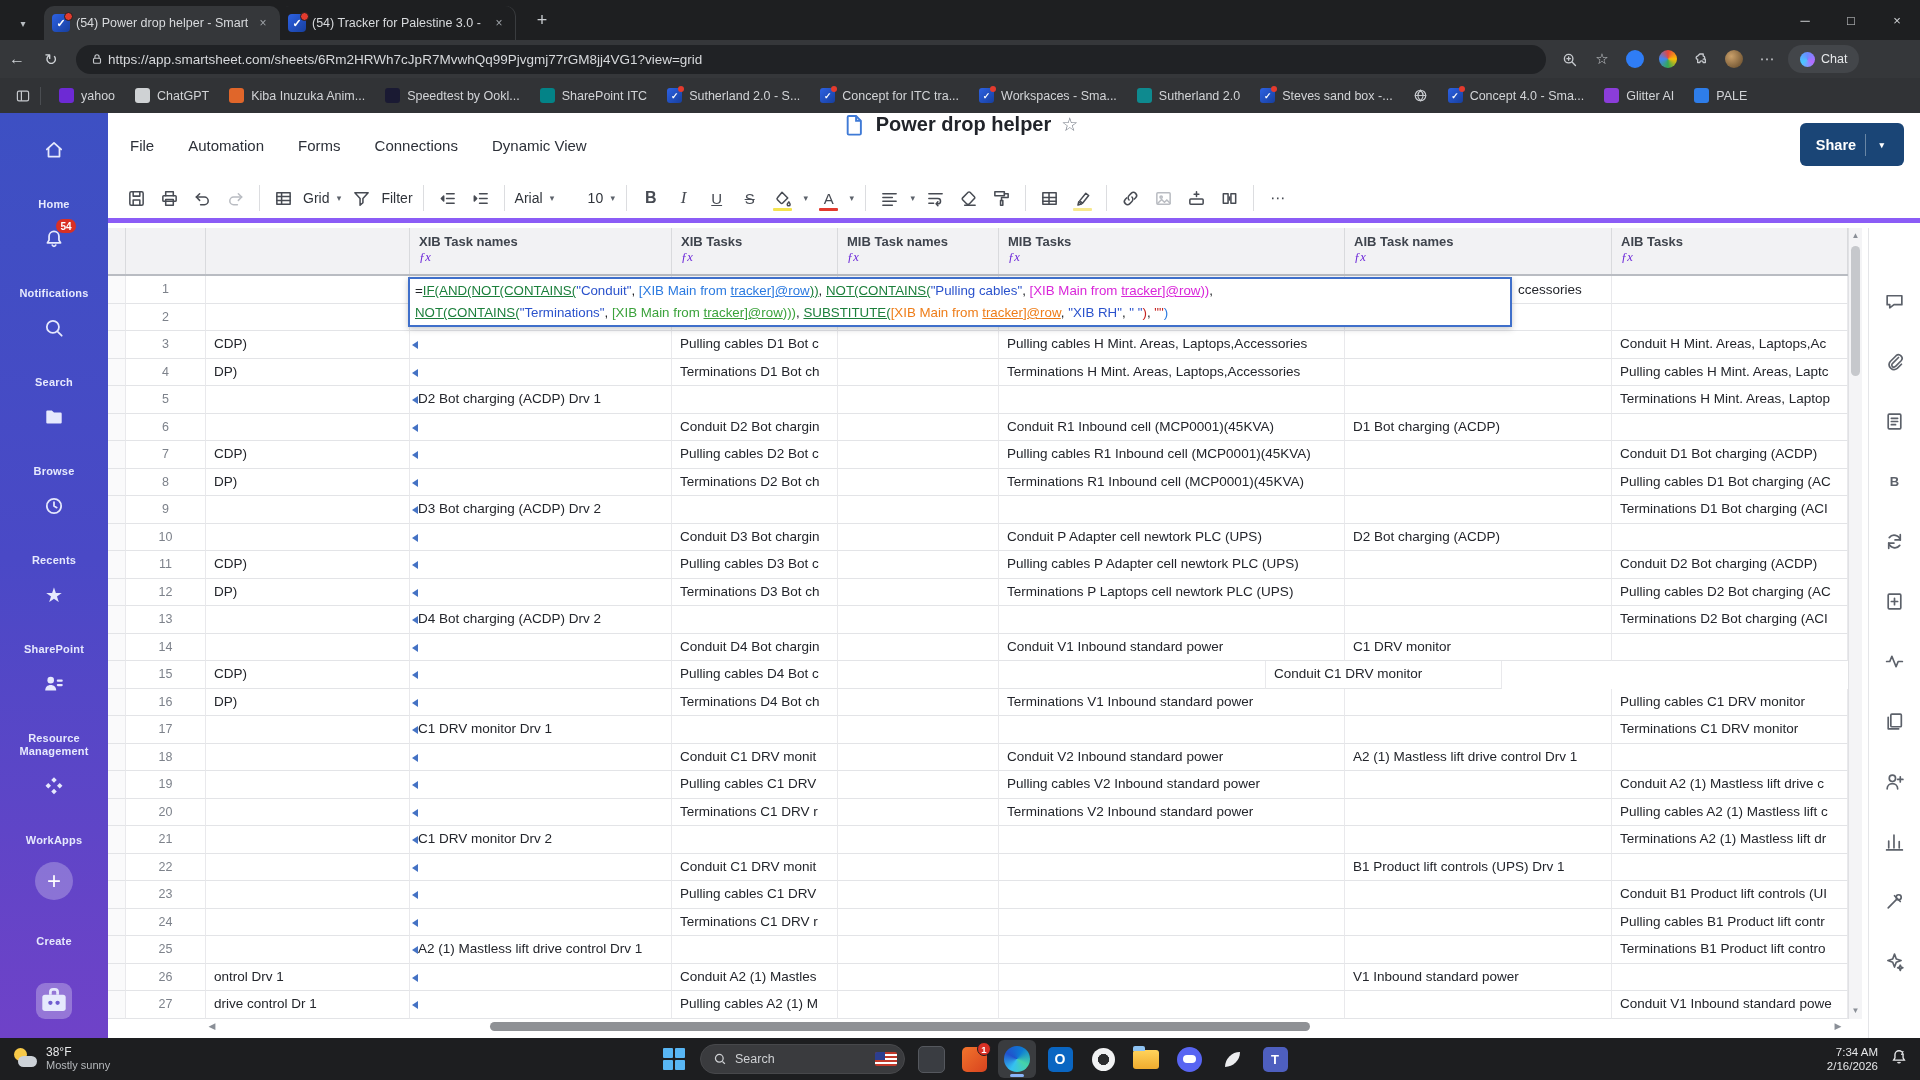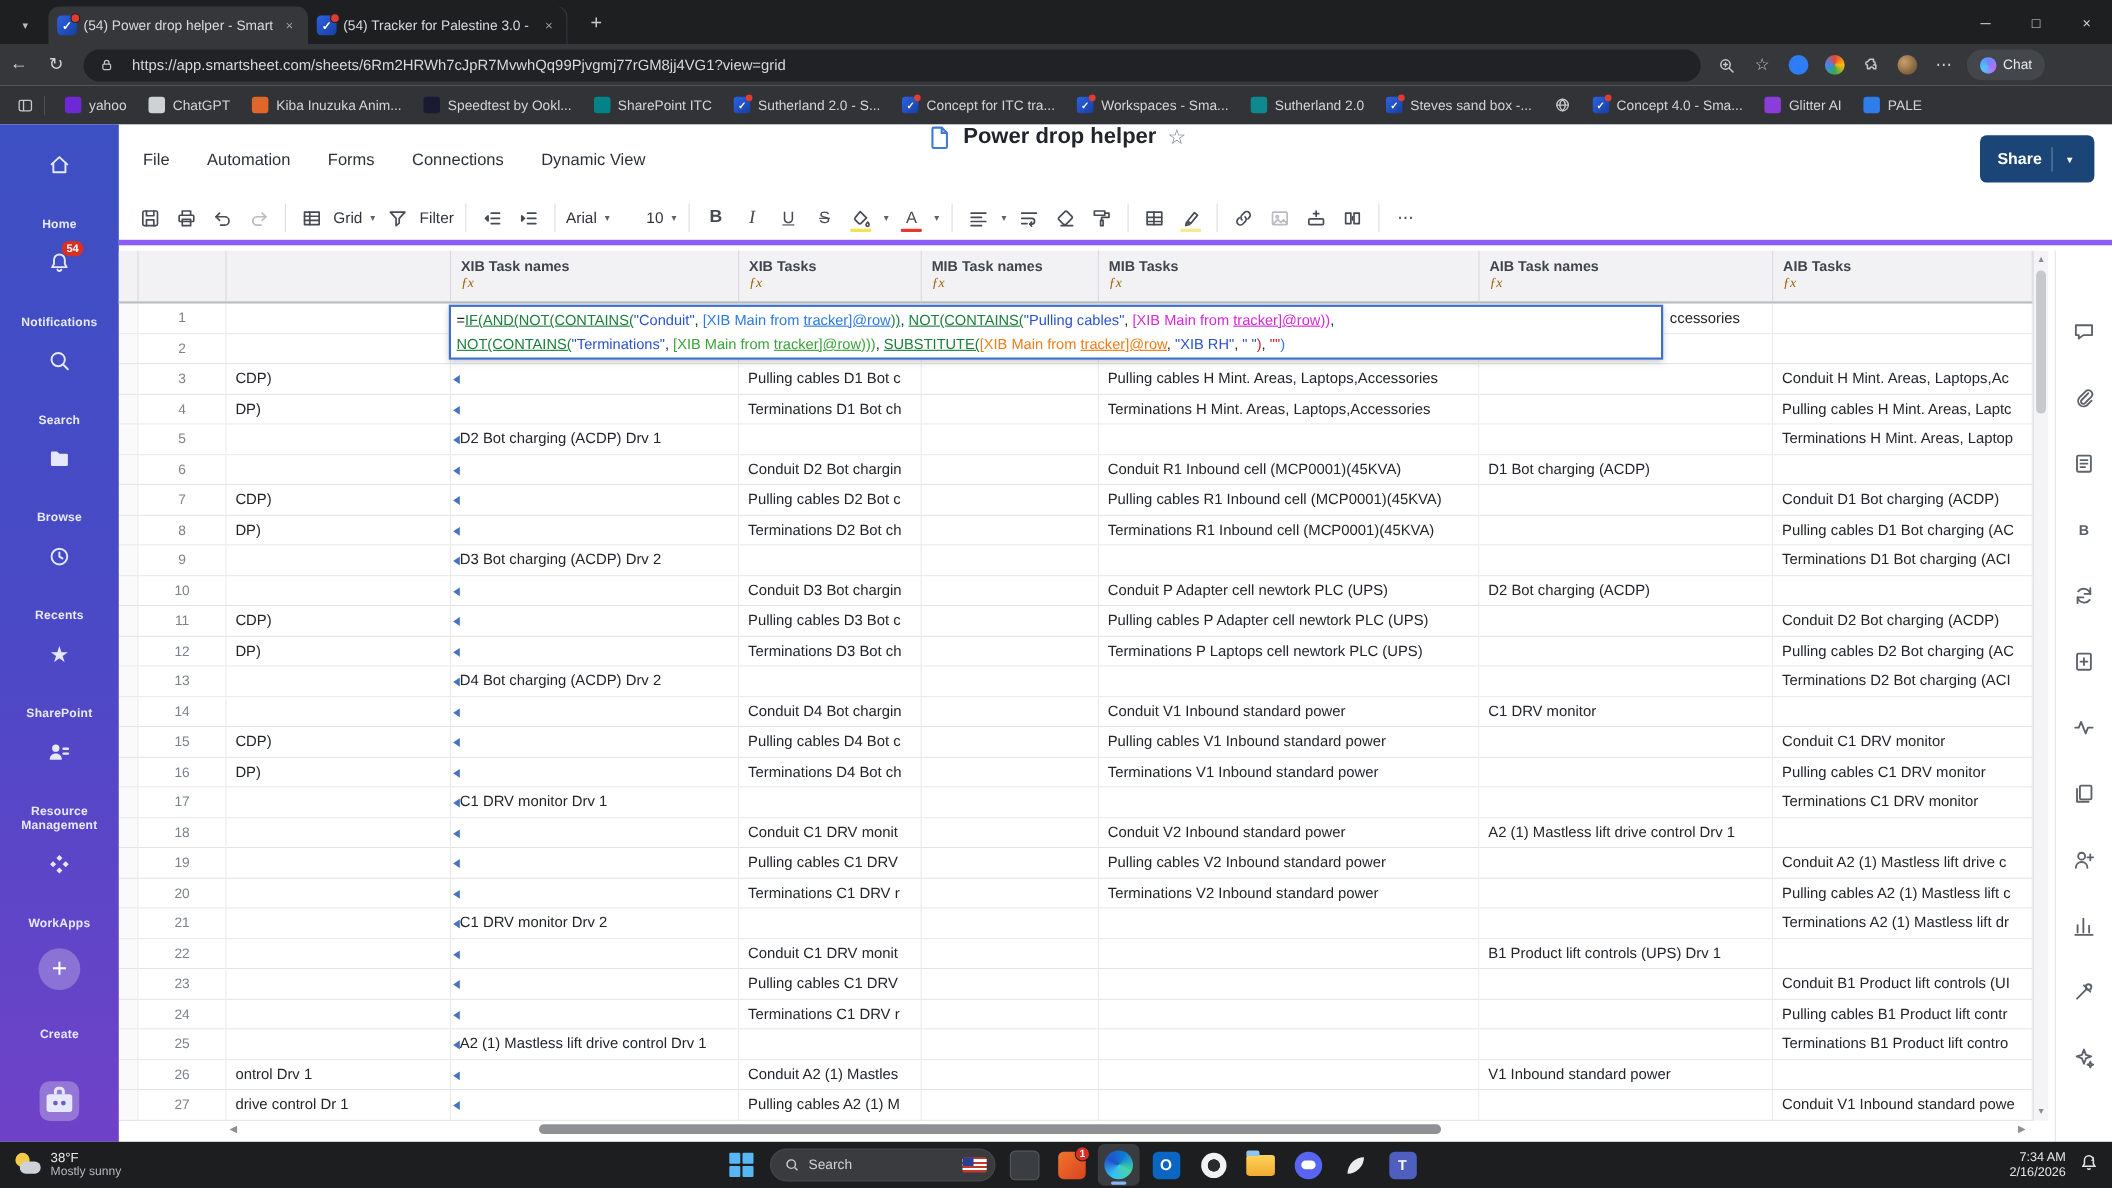--- a/index.html
+++ b/index.html
@@ -15,21 +15,21 @@
   .ssfav{width:18px;height:18px;border-radius:4px;background:linear-gradient(135deg,#2d62e4,#173f9e);color:#fff;font-size:11px;font-weight:bold;display:flex;align-items:center;justify-content:center;position:relative;flex:0 0 auto;}
   .ssfav::after{content:"";position:absolute;top:-2px;right:-3px;width:7px;height:7px;border-radius:50%;background:#e33b2e;border:1px solid #1e1f21;}
   .tab-title{flex:1;overflow:hidden;white-space:nowrap;margin:0 6px;}
   .tab-close{width:18px;height:18px;color:#9fa3a8;font-size:12px;text-align:center;line-height:18px;border-radius:4px;}
   .newtab{color:#c9ccd0;font-size:18px;margin-left:12px;width:28px;text-align:center;}
   #wincontrols{margin-left:auto;display:flex;height:40px;}
   .wc{width:46px;display:flex;align-items:center;justify-content:center;color:#d2d4d7;font-size:13px;}
 
   #addressrow{position:absolute;top:40px;height:38px;width:1920px;background:#35373a;display:flex;align-items:center;}
   .navbtn{color:#cfd2d6;font-size:16px;width:34px;text-align:center;}
-  #urlpill{height:29px;width:1470px;margin-left:8px;background:#202225;border-radius:15px;display:flex;align-items:center;padding:0 14px;color:#d7d9dc;font-size:13.5px;gap:16px;box-sizing:border-box;}
+  #urlpill{height:29px;width:1470px;margin-left:8px;background:#202225;border-radius:15px;display:flex;align-items:center;padding:0 14px;color:#d7d9dc;font-size:13.5px;gap:4px;box-sizing:border-box;}
   #urlpill svg{width:14px;height:14px;flex:0 0 auto;color:#c3c6ca;}
   #url{white-space:nowrap;overflow:hidden;}
   #addricons{display:flex;align-items:center;gap:11px;margin-left:12px;color:#c6c9cd;}
   .aicon{width:22px;height:22px;display:flex;align-items:center;justify-content:center;font-size:15px;}
   .aicon svg{width:17px;height:17px;}
   .dot{width:18px;height:18px;border-radius:50%;}
   #chatbtn{margin-left:10px;height:28px;border-radius:14px;background:#43464a;display:flex;align-items:center;padding:0 12px;gap:6px;color:#e8eaec;font-size:12.5px;}
 
   #bookmarksbar{position:absolute;top:78px;height:35px;width:1920px;background:#313336;display:flex;align-items:center;padding-left:10px;box-sizing:border-box;}
   .bmtgl{color:#c6c9cd;width:26px;display:flex;justify-content:center;}
@@ -75,21 +75,21 @@
   .ubar{position:absolute;bottom:3px;left:7px;right:7px;height:3px;border-radius:1px;}
   .gB{font-weight:800;font-size:16px;} .gI{font-style:italic;font-family:"Liberation Serif",serif;font-size:17px;}
   .gU{text-decoration:underline;font-size:15px;} .gS{text-decoration:line-through;font-size:15px;}
   #expandbtn{position:absolute;left:1880px;top:234px;width:26px;height:26px;color:#5a5f67;display:flex;align-items:center;justify-content:center;}
   #expandbtn svg{width:18px;height:18px;}
 
   
   #gridheader{position:absolute;left:108px;top:228px;width:1740px;height:48px;display:flex;background:#f2f2f4;border-bottom:2px solid #b9bcc2;box-sizing:border-box;}
   .hc{box-sizing:border-box;border-right:1px solid #d9dadd;padding:6px 0 0 9px;overflow:hidden;flex:0 0 auto;}
   .hl{font-size:13px;font-weight:700;color:#3f444d;white-space:nowrap;}
-  .hfx{font-size:12.5px;font-style:italic;color:#a16207;margin-top:1px;font-family:"Liberation Serif",serif;}
+  .hfx{font-size:12.5px;font-style:italic;color:#6d28d9;margin-top:1px;font-family:"Liberation Serif",serif;}
   #gridbody{position:absolute;left:108px;top:276px;width:1740px;height:743px;overflow:hidden;}
   .grow{display:flex;height:27.5px;box-sizing:border-box;}
   .cell{box-sizing:border-box;border-right:1px solid #e9e9ec;border-bottom:1px solid #e3e4e7;font-size:13.5px;color:#23252b;padding:0 2px 0 8px;line-height:26px;white-space:nowrap;overflow:hidden;position:relative;flex:0 0 auto;background:#fff;}
   .cgut{background:#fafafb;padding:0;}
   .cnum{color:#7d828b;font-size:12.5px;text-align:center;padding:0;}
   .tri::before{content:"";position:absolute;left:2px;top:10px;width:0;height:0;border-top:4px solid transparent;border-bottom:4px solid transparent;border-right:6px solid #4472c4;}
 
   #vscroll{position:absolute;left:1848px;top:228px;width:14px;height:791px;background:#f4f4f6;border-left:1px solid #e0e1e4;box-sizing:border-box;}
   .vsa{position:absolute;left:0;width:13px;height:14px;color:#8a8f97;font-size:8px;text-align:center;line-height:14px;}
   #vthumb{position:absolute;left:2px;top:18px;width:9px;height:130px;background:#c6c8cc;border-radius:5px;}
@@ -732,21 +732,20 @@
         <div class="cell" style="width: 267px;">C1 DRV monitor</div>
         <div class="cell" style="width: 236px;"></div>
       </div>
       <div class="grow">
         <div class="cell cgut" style="width: 18px;"></div>
         <div class="cell cnum" style="width: 80px;">15</div>
         <div class="cell" style="width: 204px;">CDP)</div>
         <div class="cell tri" style="width: 262px;"></div>
         <div class="cell" style="width: 166px;">Pulling cables D4 Bot c</div>
         <div class="cell" style="width: 161px;"></div>
-        <div class="cell" style="width: 346px;">Pulling cables V1 Inbound standard power</div>
         <div class="cell" style="width: 267px;"></div>
         <div class="cell" style="width: 236px;">Conduit C1 DRV monitor</div>
       </div>
       <div class="grow">
         <div class="cell cgut" style="width: 18px;"></div>
         <div class="cell cnum" style="width: 80px;">16</div>
         <div class="cell" style="width: 204px;">DP)</div>
         <div class="cell tri" style="width: 262px;"></div>
         <div class="cell" style="width: 166px;">Terminations D4 Bot ch</div>
         <div class="cell" style="width: 161px;"></div>

